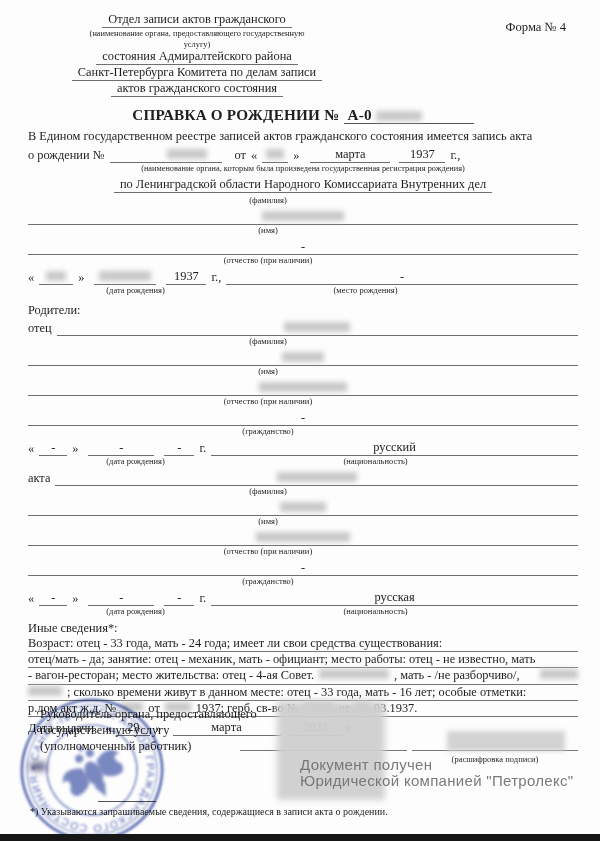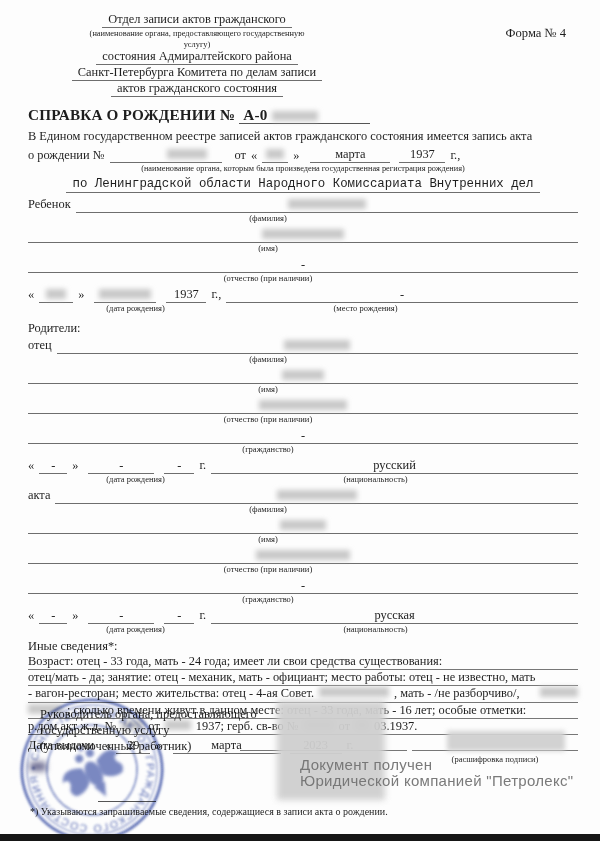--- a/index.html
+++ b/index.html
@@ -5,36 +5,36 @@
   html,body{margin:0;padding:0;background:#ffffff;}
   .page{position:relative;width:600px;height:841px;background:#fdfdfd;overflow:hidden;
         font-family:"Liberation Serif","DejaVu Serif",serif;color:#1e1e1e;font-size:12.4px;}
   .content{padding:12px 22px 0 28px;}
 
   
   .hdr{position:relative;}
   .org{width:310px;margin-left:14px;text-align:center;line-height:15px;}
   .u{border-bottom:1px solid #6e6e6e;display:inline-block;padding:0 6px;}
   .orgcap{font-size:8.4px;line-height:9.5px;margin-top:1px;}
-  .formno{position:absolute;right:12px;top:14px;font-size:12.6px;}
-
-  
-  .title{text-align:left;margin-top:9px;font-weight:bold;font-size:15.2px;letter-spacing:.2px;}
+  .formno{position:absolute;right:12px;top:8px;font-size:12.6px;}
+
+  
+  .title{text-align:center;margin-top:9px;font-weight:bold;font-size:15.2px;letter-spacing:.2px;}
   .tnum{border-bottom:1px solid #555;padding:0 52px 0 4px;font-weight:bold;}
 
   
-  .row{display:flex;align-items:center;column-gap:5px;line-height:16px;margin-top:1px;}
+  .row{display:flex;align-items:flex-end;column-gap:5px;line-height:16px;margin-top:1px;}
   .field{display:inline-block;border-bottom:1px solid #6e6e6e;text-align:center;min-height:14px;}
   .grow{flex:1;}
   .red{display:inline-block;background:#c9c9c9;filter:blur(2.5px);height:10px;border-radius:1px;vertical-align:-1px;}
   .caprow{text-align:center;padding-right:70px;font-size:8.5px;line-height:9px;margin:1px 0 3px 0;}
   .capsplit{display:flex;font-size:8.5px;line-height:9px;margin:1px 0 3px 0;}
   .capsplit span{display:inline-block;text-align:center;}
   .smallcap{font-size:8.3px;text-align:center;line-height:9.5px;margin-top:1px;}
-  .centerline{text-align:center;margin-top:2px;line-height:16px;font-family:Liberation Mono, monospace;}
+  .centerline{text-align:center;margin-top:2px;line-height:16px;}
   .lbl{white-space:nowrap;}
 
   
   .oline{display:flex;align-items:baseline;border-bottom:1px solid #777;line-height:15.2px;column-gap:5px;}
   .plain{line-height:15.2px;}
 
   
   .official{position:absolute;left:40px;top:706px;width:250px;line-height:16px;z-index:1;}
   .bigred{position:absolute;left:277px;top:701px;width:108px;height:99px;background:#cfcfcf;filter:blur(3px);opacity:.95;z-index:2;}
   .smallred{position:absolute;left:447px;top:731px;width:118px;height:20px;background:#d2d2d2;filter:blur(2.5px);z-index:2;}
@@ -87,24 +87,20 @@
       <span class="field" style="width:80px;margin-left:6px;">марта</span>
       <span class="field" style="width:46px;margin-left:4px;">1937</span>
       <span>г.,</span>
     </div>
     <div class="smallcap">(наименование органа, которым была произведена государственная регистрация рождения)</div>
     <div class="centerline">
       <span class="u">по Ленинградской области Народного Комиссариата Внутренних дел</span>
     </div>
 
     <section style="margin-top:3px;">
-      <div class="row">
-        <span class="lbl">Ребенок</span>
-        <span class="field grow"><span class="red" style="width:78px;"></span></span>
-      </div>
       <div class="caprow">(фамилия)</div>
       <div class="row">
         <span class="field grow"><span class="red" style="width:82px;"></span></span>
       </div>
       <div class="caprow">(имя)</div>
       <div class="row">
         <span class="field grow">-</span>
       </div>
       <div class="caprow">(отчество (при наличии)</div>
       <div class="row">

